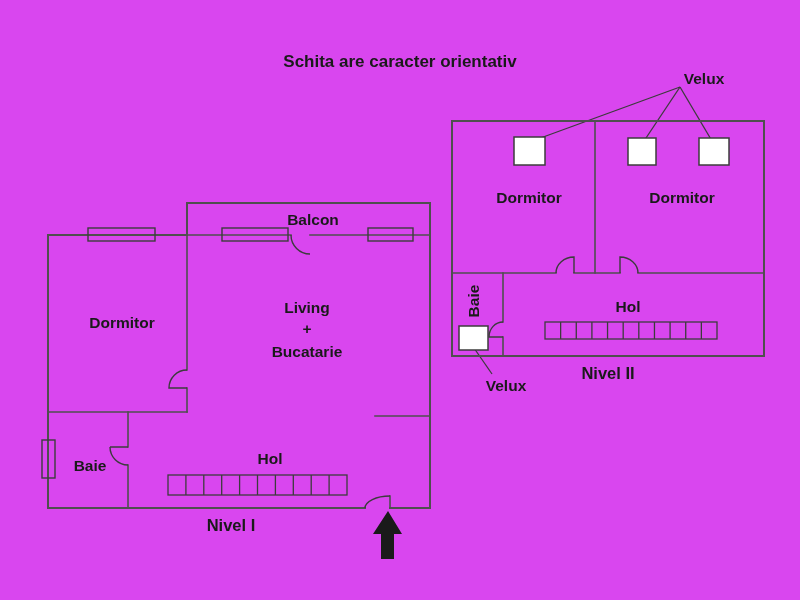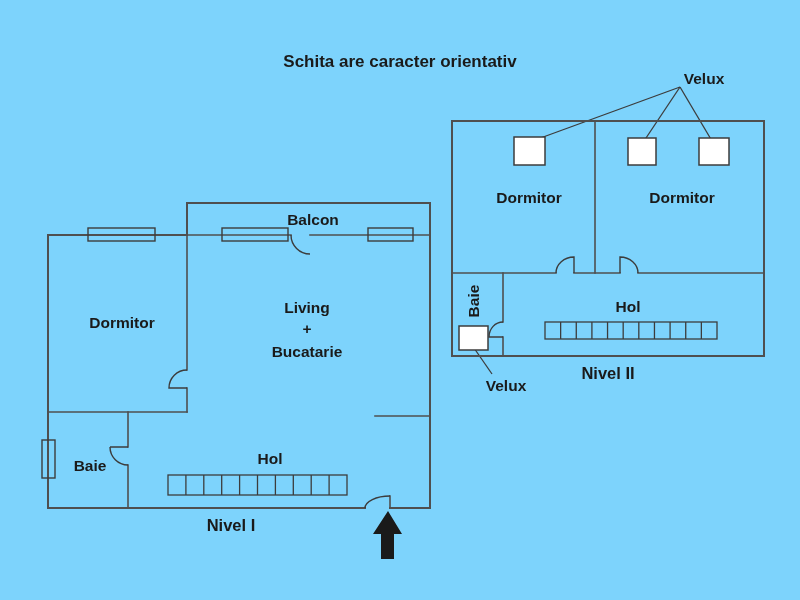--- a/index.html
+++ b/index.html
@@ -1,16 +1,16 @@
 <!DOCTYPE html>
 <html><head>
 <meta charset="utf-8">
 <style>
   html,body{margin:0;padding:0;background:#ffffff;}
-  .page{width:800px;height:600px;position:relative;background:#7dd3fc;overflow:hidden;}
+  .page{width:800px;height:600px;position:relative;background:#d946ef;overflow:hidden;}
   svg{display:block;}
   .wall{stroke:#4f4f4f;stroke-width:2;fill:none;stroke-linecap:square;}
   .thin{stroke-width:1.6;}
   .window{stroke:#3c3c3c;stroke-width:1.4;fill:none;}
   .velux-sq{stroke:#3c3c3c;stroke-width:1.5;fill:#ffffff;}
   .door{stroke:#3c3c3c;stroke-width:1.4;fill:none;}
   .stairs{stroke:#3c3c3c;stroke-width:1.3;fill:none;}
   .ptr{stroke:#3c3c3c;stroke-width:1.3;}
   .lbl{font-family:"Liberation Sans",sans-serif;font-weight:600;font-size:15.5px;fill:#1a1a1a;text-anchor:middle;}
   .title{font-size:17px;}

